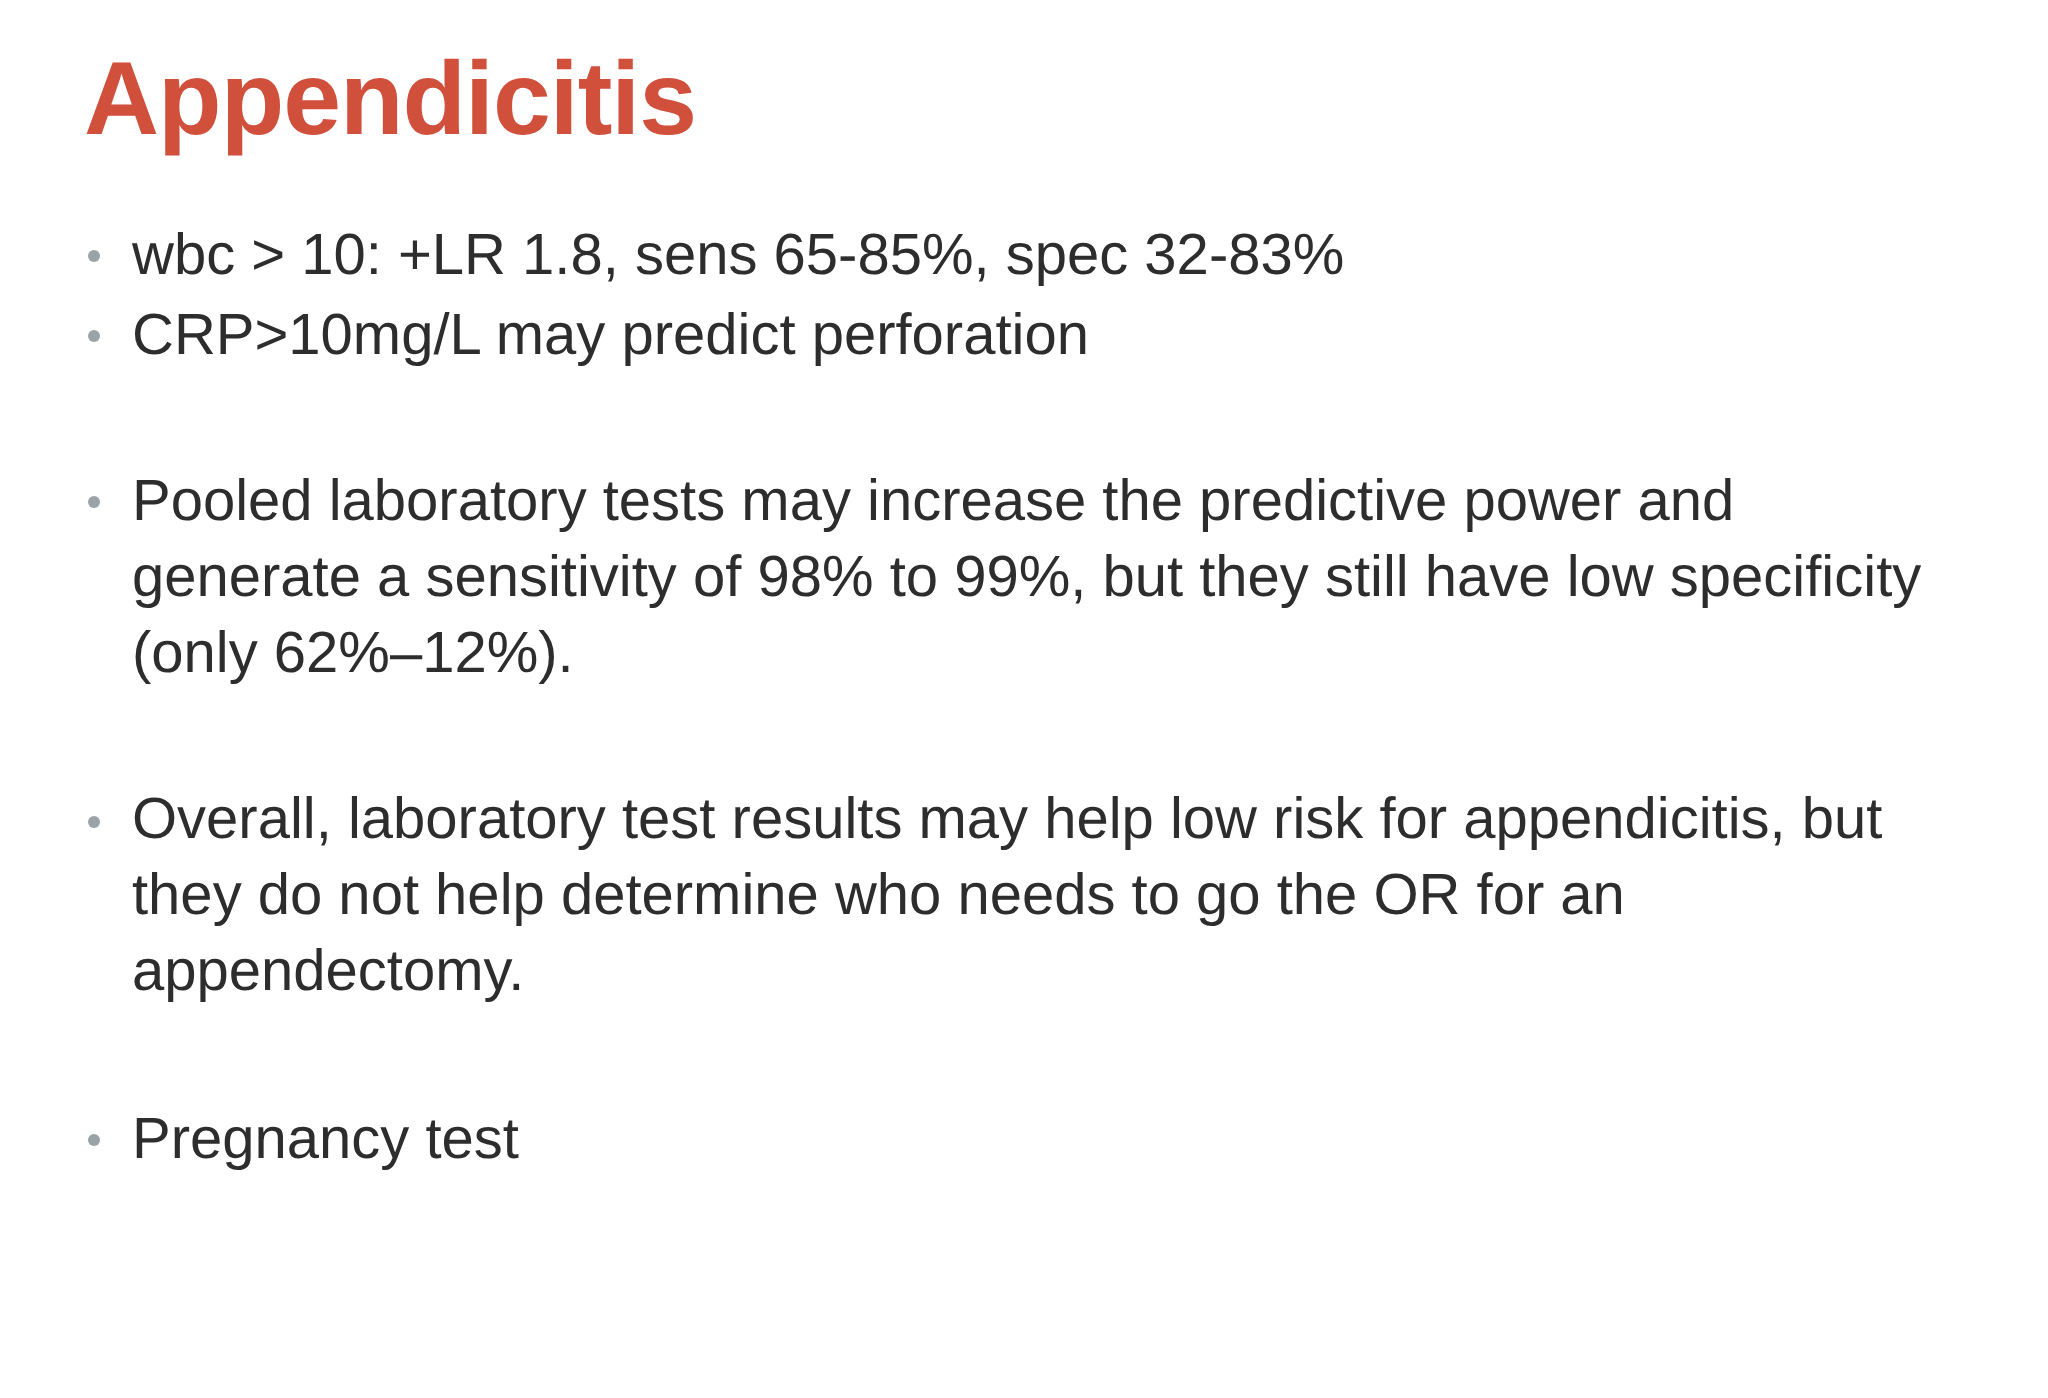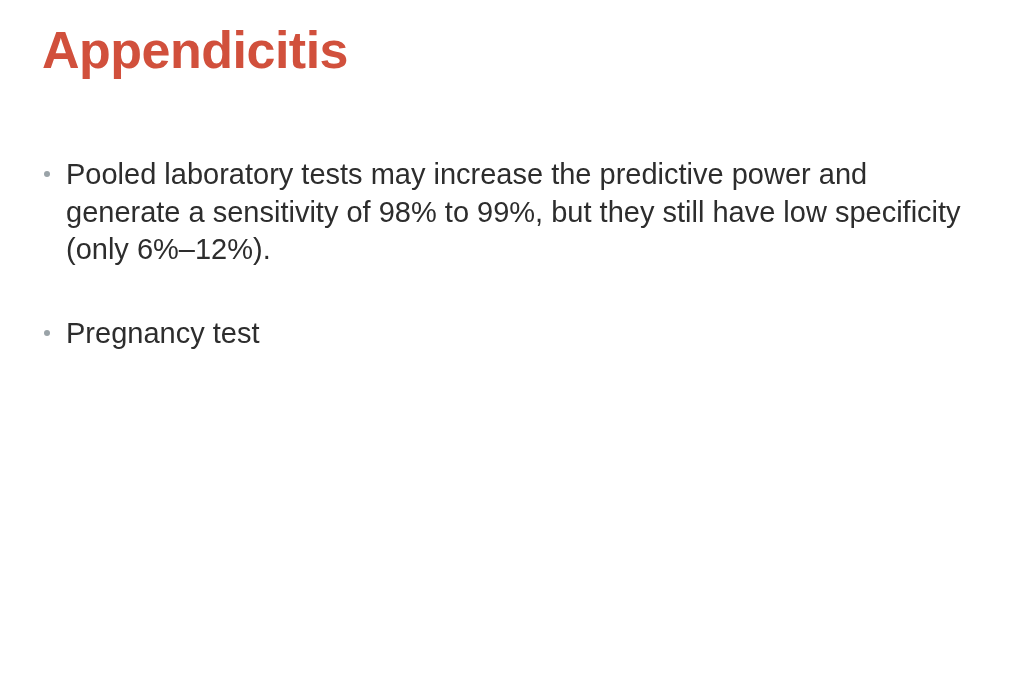--- a/index.html
+++ b/index.html
@@ -63,23 +63,35 @@
   .gap-lg { margin-top: 46px; }
 </style>
 </head>
 <body>
 
 <div class="slide">
 
   <div class="slide-title">Appendicitis</div>
 
   <ul class="bullet-list">
+    <li class="bullet">
+      <span class="dot"></span>
+      <span class="txt">wbc &gt; 10: +LR 1.8, sens 65-85%, spec 32-83%</span>
+    </li>
+    <li class="bullet">
+      <span class="dot"></span>
+      <span class="txt">CRP&gt;10mg/L may predict perforation</span>
+    </li>
     <li class="bullet gap-md">
       <span class="dot"></span>
-      <span class="txt">Pooled laboratory tests may increase the predictive power and generate a sensitivity of 98% to 99%, but they still have low specificity (only 6%–12%).</span>
+      <span class="txt">Pooled laboratory tests may increase the predictive power and generate a sensitivity of 98% to 99%, but they still have low specificity (only 62%–12%).</span>
+    </li>
+    <li class="bullet gap-md">
+      <span class="dot"></span>
+      <span class="txt">Overall, laboratory test results may help low risk for appendicitis, but they do not help determine who needs to go the OR for an appendectomy.</span>
     </li>
     <li class="bullet gap-lg">
       <span class="dot"></span>
       <span class="txt">Pregnancy test</span>
     </li>
   </ul>
 
 </div>
 
 </body></html>

